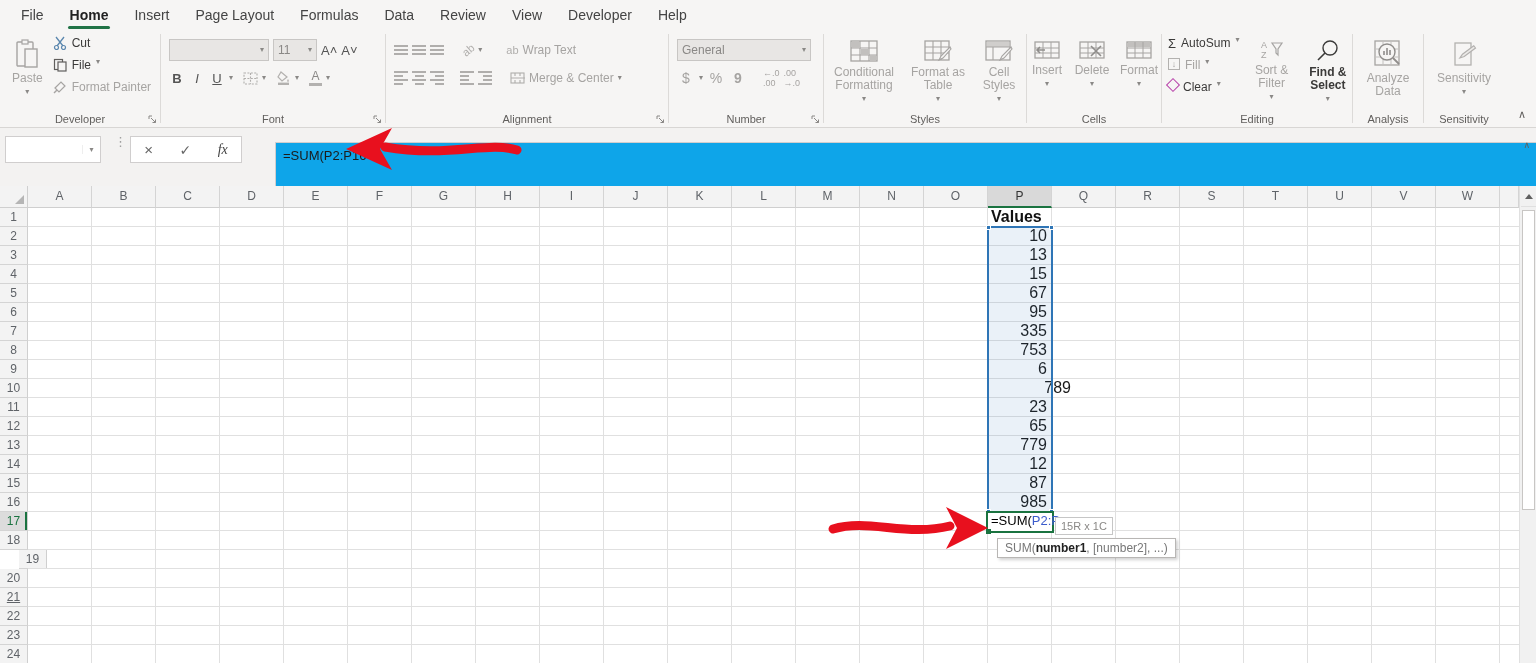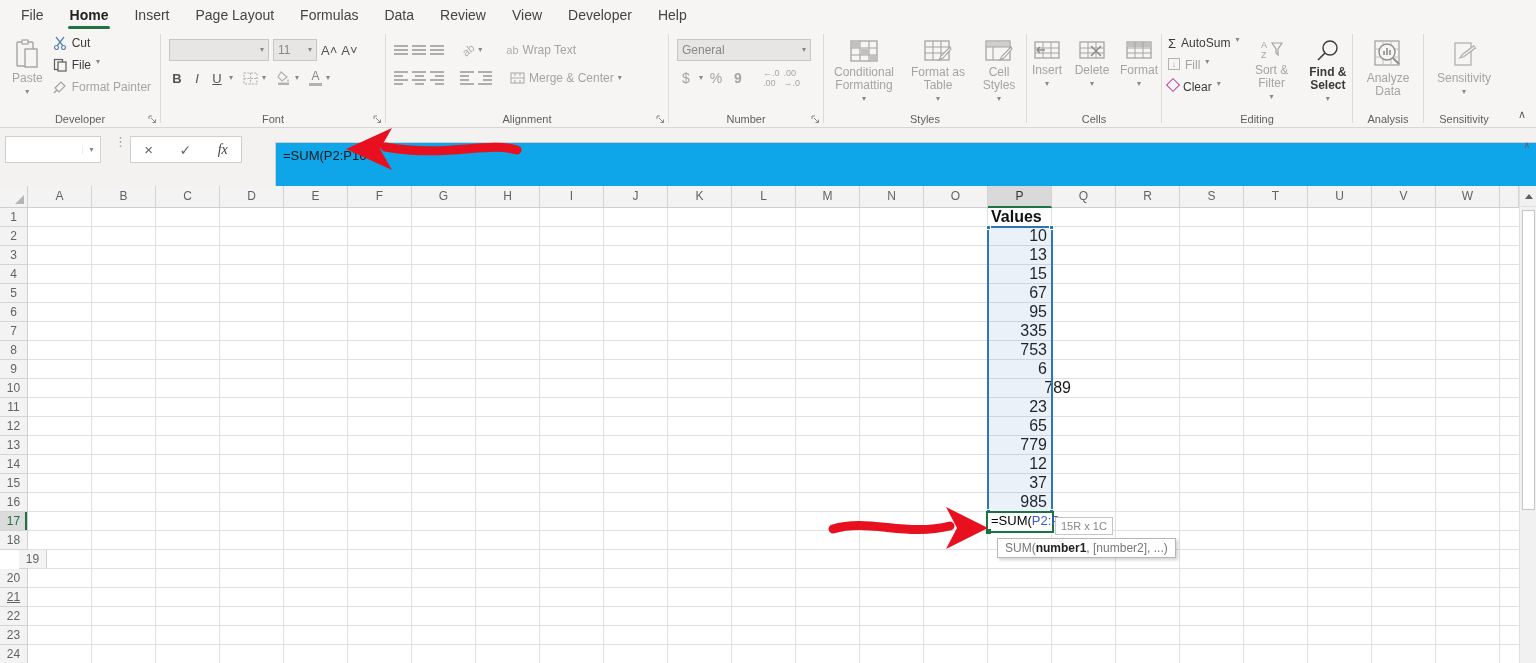--- a/index.html
+++ b/index.html
@@ -573,21 +573,21 @@
       <div class="cell-text num" style="left: 988px; width: 59px; top: 98px;">67</div>
       <div class="cell-text num" style="left: 988px; width: 59px; top: 117px;">95</div>
       <div class="cell-text num" style="left: 988px; width: 59px; top: 136px;">335</div>
       <div class="cell-text num" style="left: 988px; width: 59px; top: 155px;">753</div>
       <div class="cell-text num" style="left: 988px; width: 59px; top: 174px;">6</div>
       <div class="cell-text num" style="left: 988px; width: 59px; top: 193px; margin-left: 24px;">789</div>
       <div class="cell-text num" style="left: 988px; width: 59px; top: 212px;">23</div>
       <div class="cell-text num" style="left: 988px; width: 59px; top: 231px;">65</div>
       <div class="cell-text num" style="left: 988px; width: 59px; top: 250px;">779</div>
       <div class="cell-text num" style="left: 988px; width: 59px; top: 269px;">12</div>
-      <div class="cell-text num" style="left: 988px; width: 59px; top: 288px;">37</div>
+      <div class="cell-text num" style="left: 988px; width: 59px; top: 288px;">87</div>
       <div class="cell-text num" style="left: 988px; width: 59px; top: 307px;">985</div>
     </div>
 
   <div class="sel-range" style="left:987px; top:40px; width:66px; height:287px">
     <span class="handle" style="left:-3px; top:-3px"></span>
     <span class="handle" style="right:-3px; top:-3px"></span>
     <span class="handle" style="left:-3px; bottom:-3px"></span>
     <span class="handle" style="right:-3px; bottom:-3px"></span>
   </div>
 

